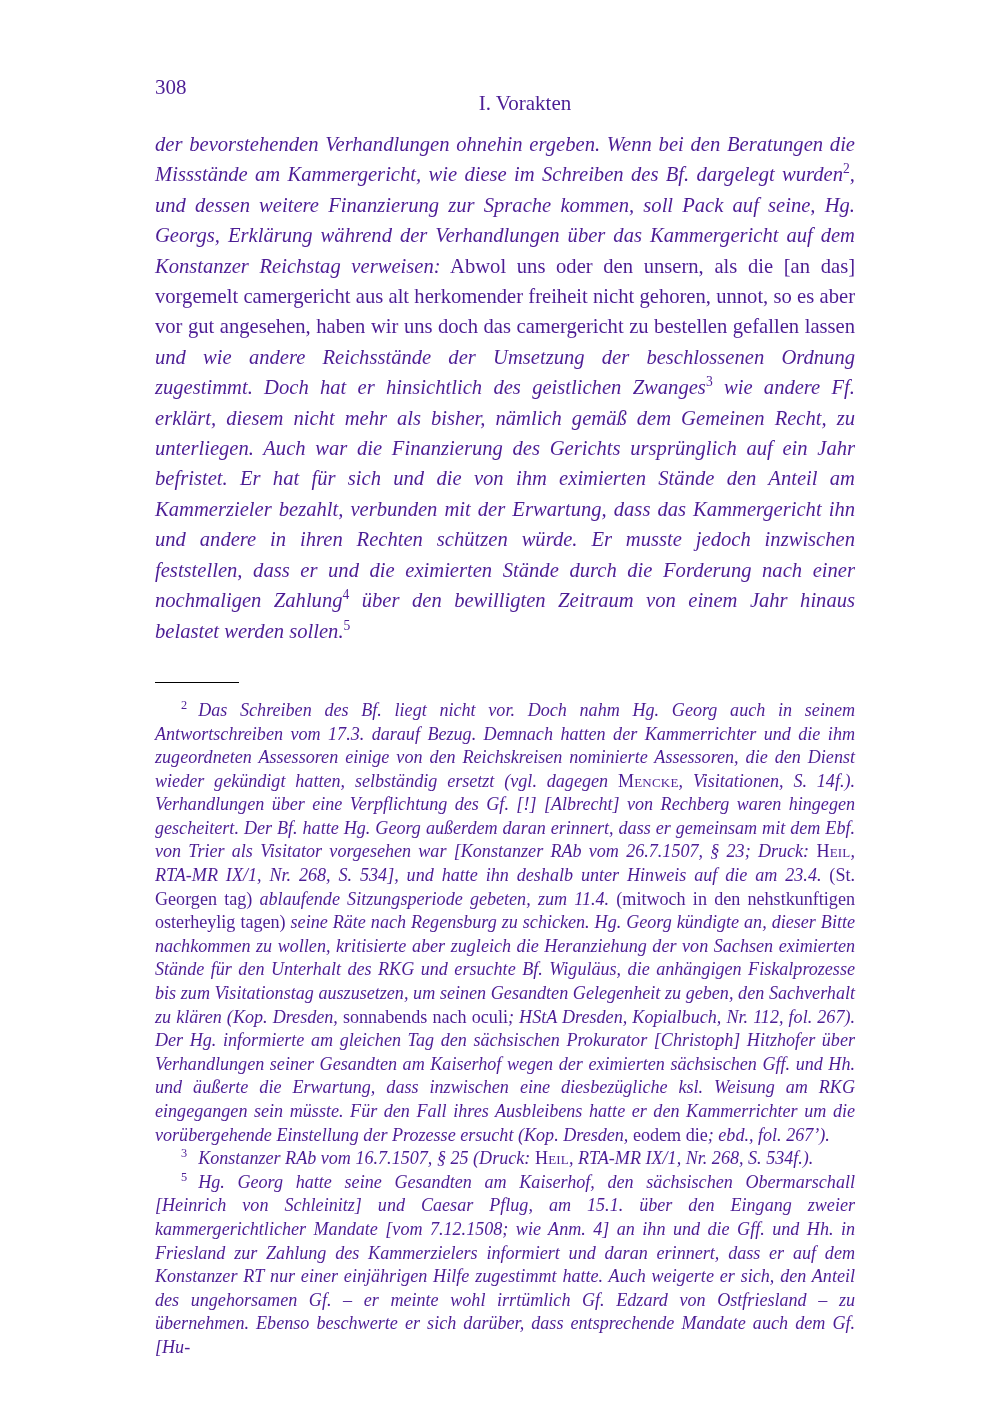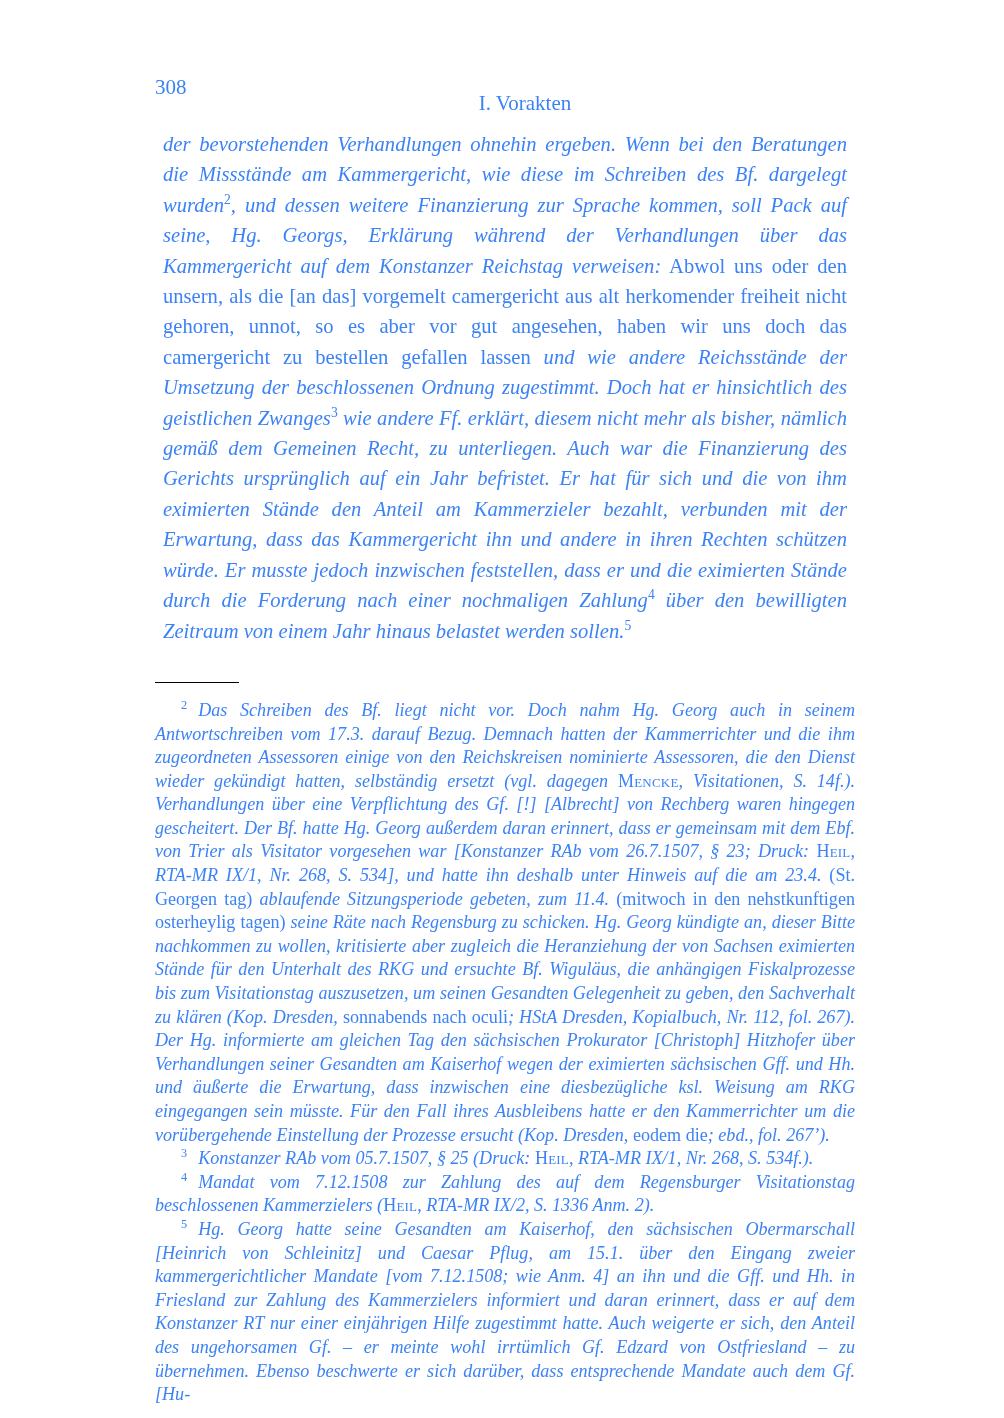--- a/index.html
+++ b/index.html
@@ -6,21 +6,21 @@
     margin: 0;
     padding: 0;
     background: #ffffff;
   }
   .page {
     position: relative;
     width: 1004px;
     height: 1418px;
     background: #ffffff;
     font-family: "Liberation Serif", "DejaVu Serif", serif;
-    color: #3b82f6;
+    color: #4c1d95;
     overflow: hidden;
   }
   .content {
     position: absolute;
     left: 155px;
     top: 72px;
     width: 700px;
   }
   
   .runhead {
@@ -45,21 +45,21 @@
   }
   
   .body-block {
     margin-top: 27px;
     font-size: 20.6px;
     line-height: 30.4px;
     text-align: justify;
     text-justify: inter-word;
     hyphens: manual;
   }
-  .body-block p { margin: 8px; }
+  .body-block p { margin: 0; }
   .it { font-style: italic; }
   .rm { font-style: normal; }
   sup.fn {
     font-size: 0.66em;
     vertical-align: super;
     line-height: 0;
     font-style: normal;
   }
   
   .fn-rule {
@@ -105,20 +105,19 @@
 
     <div class="body-block">
       <p><span id="body-slot"><span class="it">der bevorstehenden Verhandlungen ohnehin ergeben. Wenn bei den Beratungen die Missstände am Kammergericht, wie diese im Schreiben des Bf. dargelegt wurden</span><sup class="fn">2</sup><span class="it">, und dessen weitere Finanzierung zur Sprache kommen, soll Pack auf seine, Hg. Georgs, Erklärung während der Verhandlungen über das Kammergericht auf dem Konstanzer Reichstag verweisen:</span><span class="rm"> Abwol uns oder den unsern, als die [an das] vorgemelt camergericht aus alt herkomender freiheit nicht gehoren, unnot, so es aber vor gut angesehen, haben wir uns doch das camergericht zu bestellen gefallen lassen </span><span class="it">und wie andere Reichsstände der Umsetzung der beschlossenen Ordnung zugestimmt. Doch hat er hinsichtlich des geistlichen Zwanges</span><sup class="fn">3</sup><span class="it"> wie andere Ff. erklärt, diesem nicht mehr als bisher, nämlich gemäß dem Gemeinen Recht, zu unterliegen. Auch war die Finanzierung des Gerichts ursprünglich auf ein Jahr befristet. Er hat für sich und die von ihm eximierten Stände den Anteil am Kammerzieler bezahlt, verbunden mit der Erwartung, dass das Kammergericht ihn und andere in ihren Rechten schützen würde. Er musste jedoch inzwischen feststellen, dass er und die eximierten Stände durch die Forderung nach einer nochmaligen Zahlung</span><sup class="fn">4</sup><span class="it"> über den bewilligten Zeitraum von einem Jahr hinaus belastet werden sollen.</span><sup class="fn">5</sup></span></p>
     </div>
 
     <div class="fn-rule"></div>
 
     <div class="footnotes">
       <div id="footnotes-slot">
           <p><span class="fn-num">2</span><span class="it">Das Schreiben des Bf. liegt nicht vor. Doch nahm Hg. Georg auch in seinem Antwortschreiben vom 17.3. darauf Bezug. Demnach hatten der Kammerrichter und die ihm zugeordneten Assessoren einige von den Reichskreisen nominierte Assessoren, die den Dienst wieder gekündigt hatten, selbständig ersetzt (vgl. dagegen </span><span class="sc">Mencke</span><span class="it">, Visitationen, S. 14f.). Verhandlungen über eine Verpflichtung des Gf. [!] [Albrecht] von Rechberg waren hingegen gescheitert. Der Bf. hatte Hg. Georg außerdem daran erinnert, dass er gemeinsam mit dem Ebf. von Trier als Visitator vorgesehen war [Konstanzer RAb vom 26.7.1507, § 23; Druck: </span><span class="sc">Heil</span><span class="it">, RTA-MR IX/1, Nr. 268, S. 534], und hatte ihn deshalb unter Hinweis auf die am 23.4. </span><span class="rm">(St. Georgen tag) </span><span class="it">ablaufende Sitzungsperiode gebeten, zum 11.4. </span><span class="rm">(mitwoch in den nehstkunftigen osterheylig tagen) </span><span class="it">seine Räte nach Regensburg zu schicken. Hg. Georg kündigte an, dieser Bitte nachkommen zu wollen, kritisierte aber zugleich die Heranziehung der von Sachsen eximierten Stände für den Unterhalt des RKG und ersuchte Bf. Wiguläus, die anhängigen Fiskalprozesse bis zum Visitationstag auszusetzen, um seinen Gesandten Gelegenheit zu geben, den Sachverhalt zu klären (Kop. Dresden, </span><span class="rm">sonnabends nach oculi</span><span class="it">; HStA Dresden, Kopialbuch, Nr. 112, fol. 267). Der Hg. informierte am gleichen Tag den sächsischen Prokurator [Christoph] Hitzhofer über Verhandlungen seiner Gesandten am Kaiserhof wegen der eximierten sächsischen Gff. und Hh. und äußerte die Erwartung, dass inzwischen eine diesbezügliche ksl. Weisung am RKG eingegangen sein müsste. Für den Fall ihres Ausbleibens hatte er den Kammerrichter um die vorübergehende Einstellung der Prozesse ersucht (Kop. Dresden, </span><span class="rm">eodem die</span><span class="it">; ebd., fol. 267’).</span></p>
-          <p><span class="fn-num">3</span><span class="it">Konstanzer RAb vom 05.7.1507, § 25 (Druck: </span><span class="sc">Heil</span><span class="it">, RTA-MR IX/1, Nr. 268, S. 534f.).</span></p>
-          <p><span class="fn-num">4</span><span class="it">Mandat vom 7.12.1508 zur Zahlung des auf dem Regensburger Visitationstag beschlossenen Kammerzielers (</span><span class="sc">Heil</span><span class="it">, RTA-MR IX/2, S. 1336 Anm. 2).</span></p>
+          <p><span class="fn-num">3</span><span class="it">Konstanzer RAb vom 16.7.1507, § 25 (Druck: </span><span class="sc">Heil</span><span class="it">, RTA-MR IX/1, Nr. 268, S. 534f.).</span></p>
           <p><span class="fn-num">5</span><span class="it">Hg. Georg hatte seine Gesandten am Kaiserhof, den sächsischen Obermarschall [Heinrich von Schleinitz] und Caesar Pflug, am 15.1. über den Eingang zweier kammergerichtlicher Mandate [vom 7.12.1508; wie Anm. 4] an ihn und die Gff. und Hh. in Friesland zur Zahlung des Kammerzielers informiert und daran erinnert, dass er auf dem Konstanzer RT nur einer einjährigen Hilfe zugestimmt hatte. Auch weigerte er sich, den Anteil des ungehorsamen Gf. – er meinte wohl irrtümlich Gf. Edzard von Ostfriesland – zu übernehmen. Ebenso beschwerte er sich darüber, dass entsprechende Mandate auch dem Gf. [Hu-</span></p>
         </div>
     </div>
 
   </div>
 </div>
 
 </body></html>

